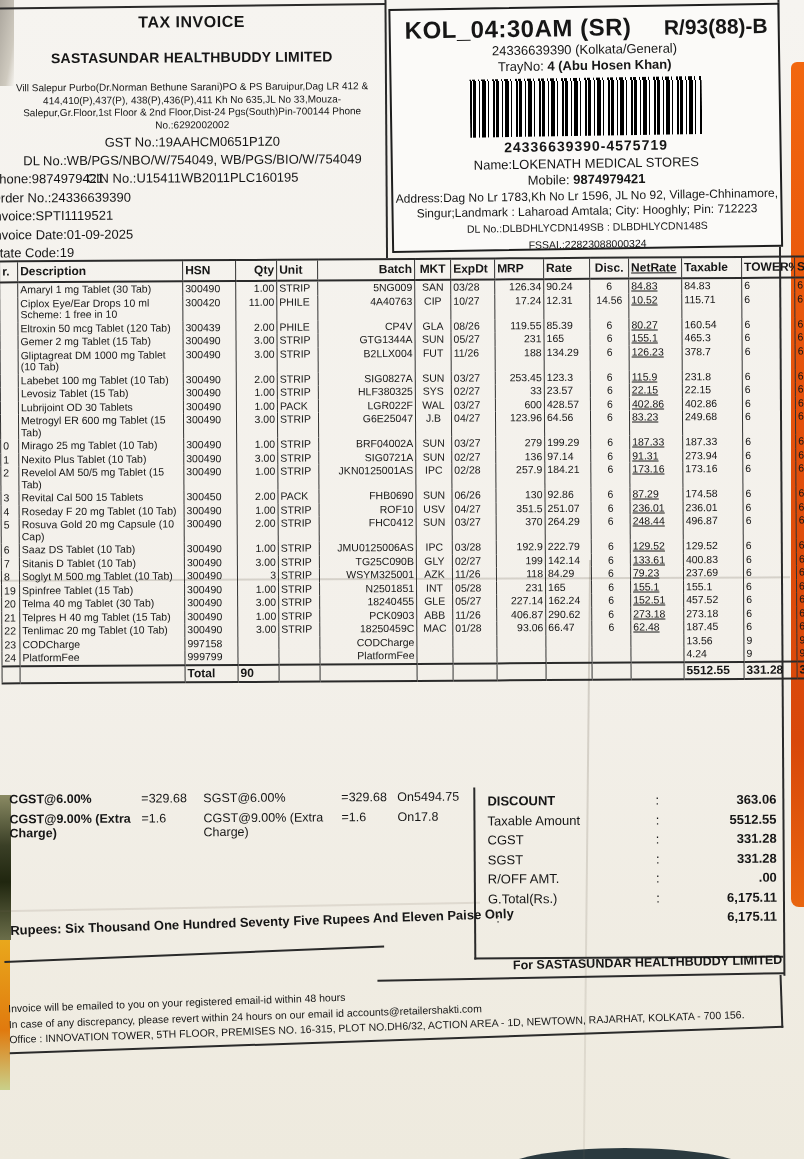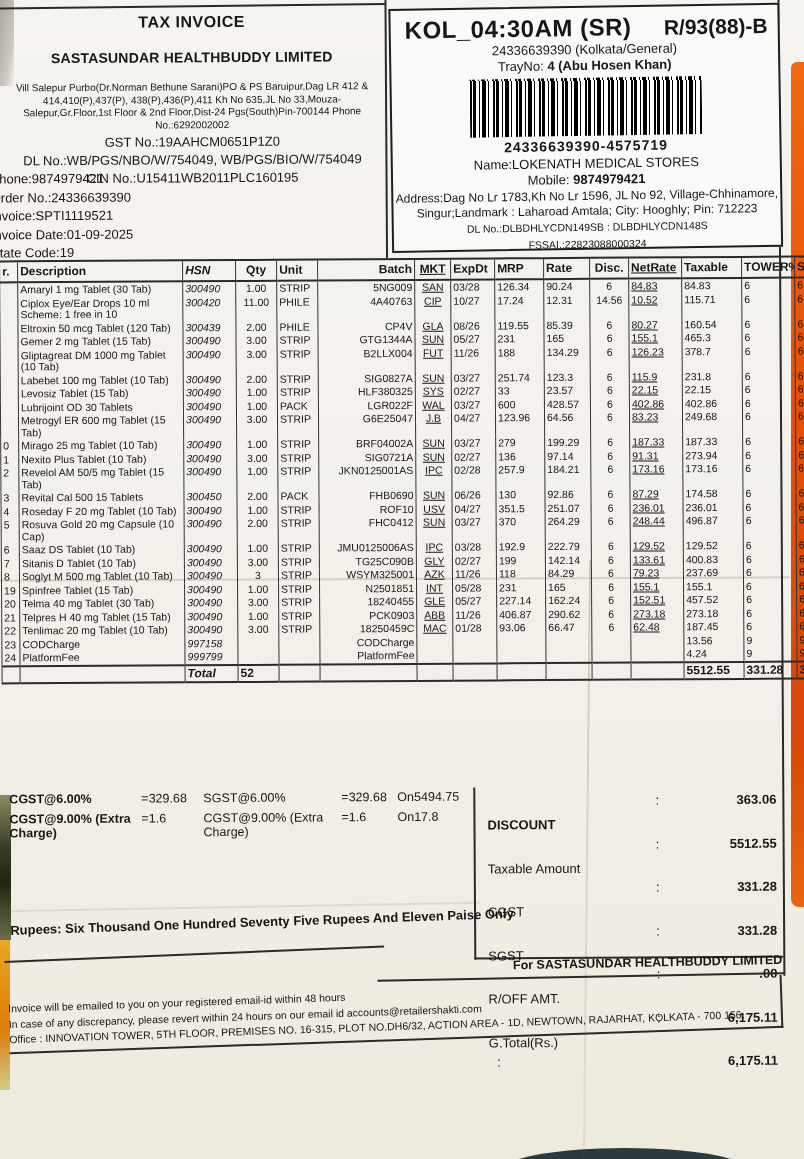--- a/index.html
+++ b/index.html
@@ -51,40 +51,40 @@
   .stk-addr{font-size:12px;line-height:14.5px;margin-top:1px;}
   .stk-dl{font-size:10.5px;margin-top:1px;}
   .b{font-weight:bold;}
 
   
   table.items{position:absolute;left:1px;top:258px;width:783px;border-collapse:collapse;table-layout:fixed;}
   table.items th,table.items td{border-left:1px solid #333;border-right:1px solid #333;
     font-size:10.5px;line-height:11.5px;padding:1px 2px;vertical-align:top;overflow:hidden;}
   table.items thead th{font-size:12px;font-weight:bold;border-top:2px solid #2a2a2a;border-bottom:2px solid #2a2a2a;
     text-align:left;padding:3px 2px;line-height:13px;}
-  table.items .c0{width:13px;} .c1{width:160px;} .c2{width:48px;font-style:italic;} .c3{width:36px;} .c4{width:36px;}
-  .c5{width:92px;} .c6{width:31px;text-decoration:underline;} .c7{width:39px;} .c8{width:44px;} .c9{width:41px;}
+  table.items .c0{width:13px;} .c1{width:160px;} .c2{width:48px;} .c3{width:36px;} .c4{width:36px;}
+  .c5{width:92px;} .c6{width:31px;} .c7{width:39px;} .c8{width:44px;text-align:right;} .c9{width:41px;}
   .c10{width:34px;} .c11{width:48px;text-decoration:underline;} .c12{width:55px;} .c13{width:48px;} .c14{width:49px;}
   table.items td.c1{white-space:pre-line;}
-  table.items td.c3,table.items th.c3{text-align:center;}
+  table.items td.c3,table.items th.c3{text-align:right;}
   table.items td.c4{text-align:left;}
   table.items td.c5,table.items th.c5{text-align:right;}
   table.items td.c6,table.items th.c6{text-align:center;}
   table.items td.c10,table.items th.c10{text-align:center;}
   tr.total-row td{border-top:2px solid #2a2a2a;border-bottom:2px solid #2a2a2a;font-weight:bold;font-size:12px;padding:2px;}
 
   
   .tax-block{position:absolute;left:8px;top:790px;width:462px;font-size:12.5px;line-height:14px;}
   .tax-row{display:flex;margin-bottom:6px;}
   .tax-row .la{width:132px;font-weight:bold;} .tax-row .va{width:62px;} .tax-row .lb{width:138px;} .tax-row .vb{width:56px;} .tax-row .on{flex:1;}
 
   
   .totals-box{position:absolute;left:472px;top:788px;width:309px;height:172px;border-left:2px solid #2a2a2a;border-bottom:2px solid #2a2a2a;box-sizing:border-box;padding:6px 6px 0 12px;}
   .tot-row{display:flex;font-size:13px;margin-bottom:4.5px;align-items:flex-start;}
-  .tot-row .lbl{width:160px;line-height:15px;margin-top:24px;}
+  .tot-row .lbl{width:160px;line-height:15px;}
   .tot-row .col{width:20px;text-align:center;}
   .tot-row .val{flex:1;text-align:right;font-weight:bold;}
   .tot-row.blb .lbl{font-weight:bold;}
 
   .amount-words{position:absolute;left:8px;top:912px;width:540px;font-size:13px;font-weight:bold;line-height:17px;transform:rotate(-1.6deg);}
   .rupees-hr{position:absolute;left:2px;top:952px;width:380px;height:2px;background:#2a2a2a;transform:rotate(-2deg);}
   .sig-hr{position:absolute;left:375px;top:977px;width:407px;height:2px;background:#2a2a2a;transform:rotate(-.7deg);}
   .signature{position:absolute;left:380px;top:958px;width:400px;text-align:right;font-size:12.5px;font-weight:bold;transform:rotate(-.8deg);}
 
   .footer-notes{position:absolute;left:6px;top:988px;width:772px;transform:rotate(-1.6deg);
@@ -257,21 +257,21 @@
           </tr>
           <tr>
             <td class="c0"></td>
             <td class="c1">Labebet 100 mg Tablet (10 Tab)</td>
             <td class="c2">300490</td>
             <td class="c3">2.00</td>
             <td class="c4">STRIP</td>
             <td class="c5">SIG0827A</td>
             <td class="c6">SUN</td>
             <td class="c7">03/27</td>
-            <td class="c8">251.74</td>
+            <td class="c8">253.45</td>
             <td class="c9">123.3</td>
             <td class="c10">6</td>
             <td class="c11">115.9</td>
             <td class="c12">231.8</td>
             <td class="c13">6</td>
             <td class="c14">6</td>
           </tr>
           <tr>
             <td class="c0"></td>
             <td class="c1">Levosiz Tablet (15 Tab)</td>
@@ -577,21 +577,21 @@
             <td class="c12">4.24</td>
             <td class="c13">9</td>
             <td class="c14">9</td>
           </tr>
         </tbody>
       <tfoot>
         <tr class="total-row">
           <td class="c0"></td>
           <td class="c1"></td>
           <td class="c2">Total</td>
-          <td class="c3" style="text-align:left;">52</td>
+          <td class="c3" style="text-align:left;">90</td>
           <td class="c4"></td>
           <td class="c5"></td>
           <td class="c6"></td>
           <td class="c7"></td>
           <td class="c8"></td>
           <td class="c9"></td>
           <td class="c10"></td>
           <td class="c11"></td>
           <td class="c12">5512.55</td>
           <td class="c13">331.28</td>

